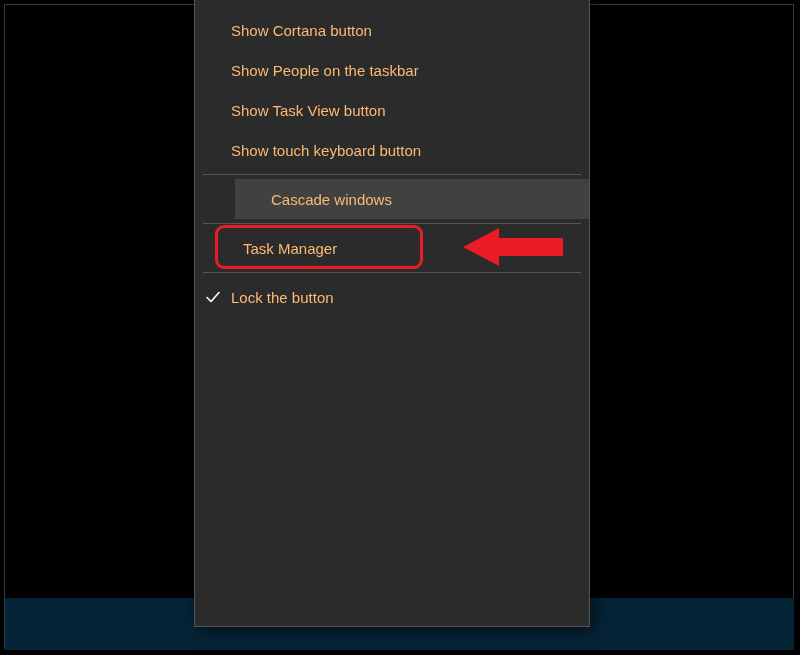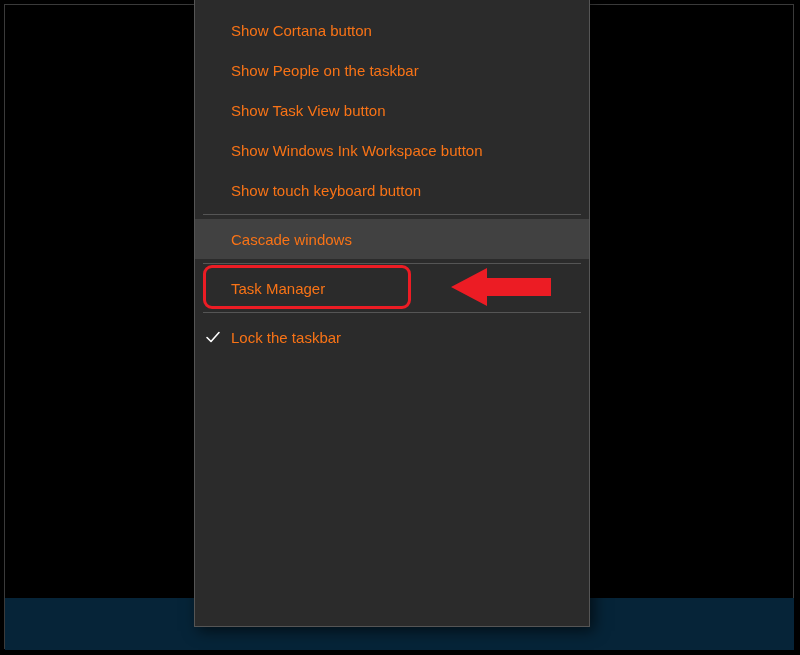--- a/index.html
+++ b/index.html
@@ -39,46 +39,48 @@
     border: 1px solid #555;
     border-top: none;
     box-sizing: border-box;
     padding-top: 10px;
     box-shadow: 4px 4px 14px rgba(0,0,0,0.6);
   }
   .menu-item {
     display: flex;
     align-items: center;
     height: 40px;
-    color: #f97316;
+    color: #fdba74;
     font-size: 15px;
     cursor: default;
   }
   .menu-item.highlight {
     background: #414141;
+    margin-left: 40px;
   }
   .icon-slot {
     width: 36px;
     display: flex;
     justify-content: center;
     align-items: center;
     flex-shrink: 0;
     color: #fff;
   }
   .label-slot {
     flex: 1;
     white-space: nowrap;
   }
   .sep {
     height: 1px;
     background: #555;
     margin: 4px 8px 4px 8px;
   }
   .boxed {
     position: relative;
+    margin-left: 12px;
   }
   .boxed .red-box {
     position: absolute;
     left: 8px;
     top: -3px;
     width: 208px;
     height: 44px;
     border: 3px solid #ec1c24;
     border-radius: 9px;
     box-sizing: border-box;
@@ -108,24 +110,20 @@
     <div class="menu-item">
       <span class="icon-slot"></span>
       <span class="label-slot">Show People on the taskbar</span>
     </div>
     <div class="menu-item">
       <span class="icon-slot"></span>
       <span class="label-slot">Show Task View button</span>
     </div>
     <div class="menu-item">
       <span class="icon-slot"></span>
-      <span class="label-slot">Show Windows Ink Workspace button</span>
-    </div>
-    <div class="menu-item">
-      <span class="icon-slot"></span>
       <span class="label-slot">Show touch keyboard button</span>
     </div>
     <div class="sep"></div>
     <div class="menu-item highlight">
       <span class="icon-slot"></span>
       <span class="label-slot">Cascade windows</span>
     </div>
     <div class="sep"></div>
     <div class="menu-item boxed">
       <span class="icon-slot"></span>
@@ -137,15 +135,15 @@
         </svg>
       </div>
     </div>
     <div class="sep"></div>
     <div class="menu-item">
       <span class="icon-slot">
         <svg width="16" height="16" viewBox="0 0 16 16">
           <path d="M2 8.5 L6 12.5 L14 3.5" stroke="#fff" stroke-width="1.6" fill="none" stroke-linecap="round" stroke-linejoin="round"></path>
         </svg>
       </span>
-      <span class="label-slot">Lock the taskbar</span>
+      <span class="label-slot">Lock the button</span>
     </div>
   </div>
 
 </body></html>

